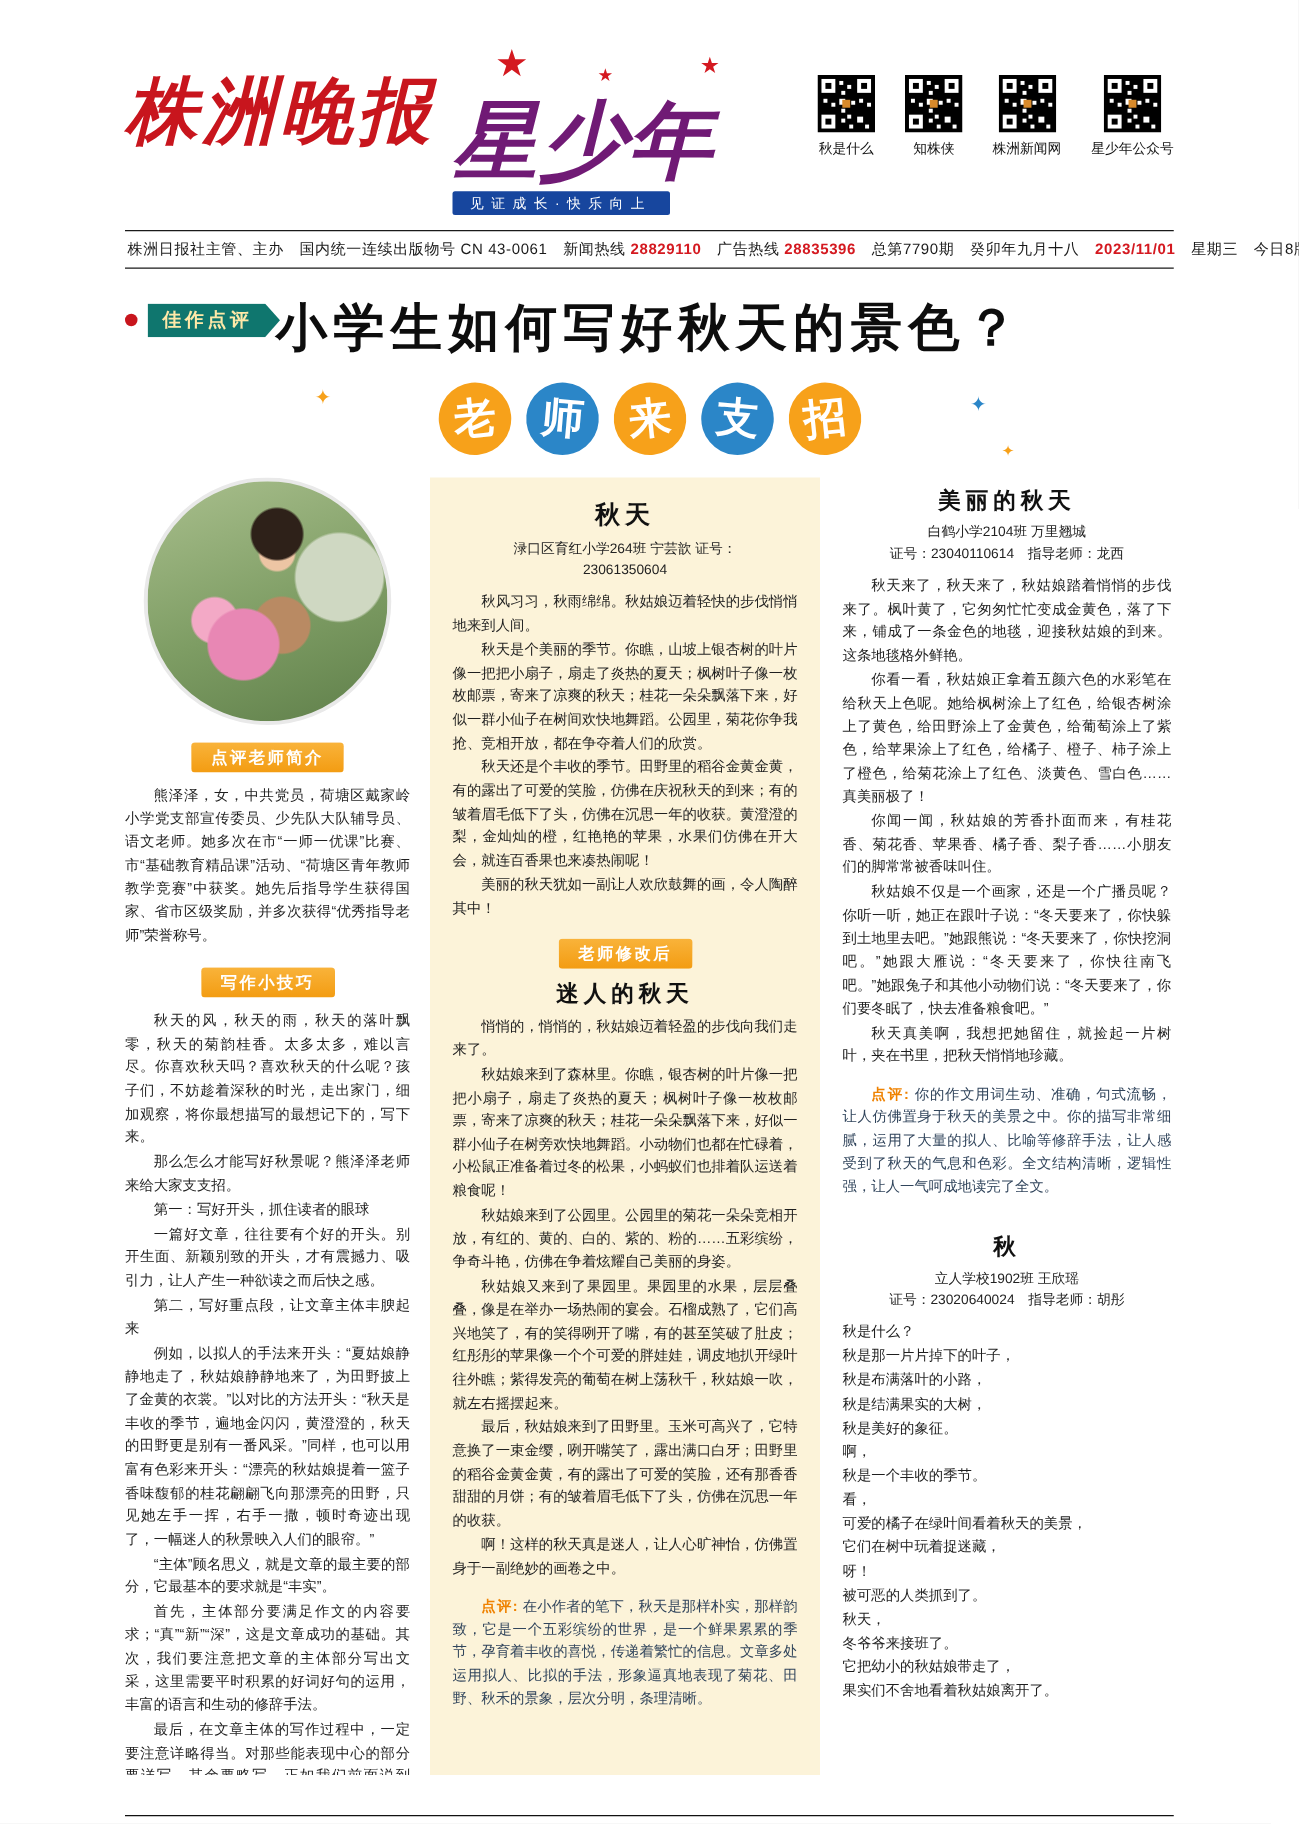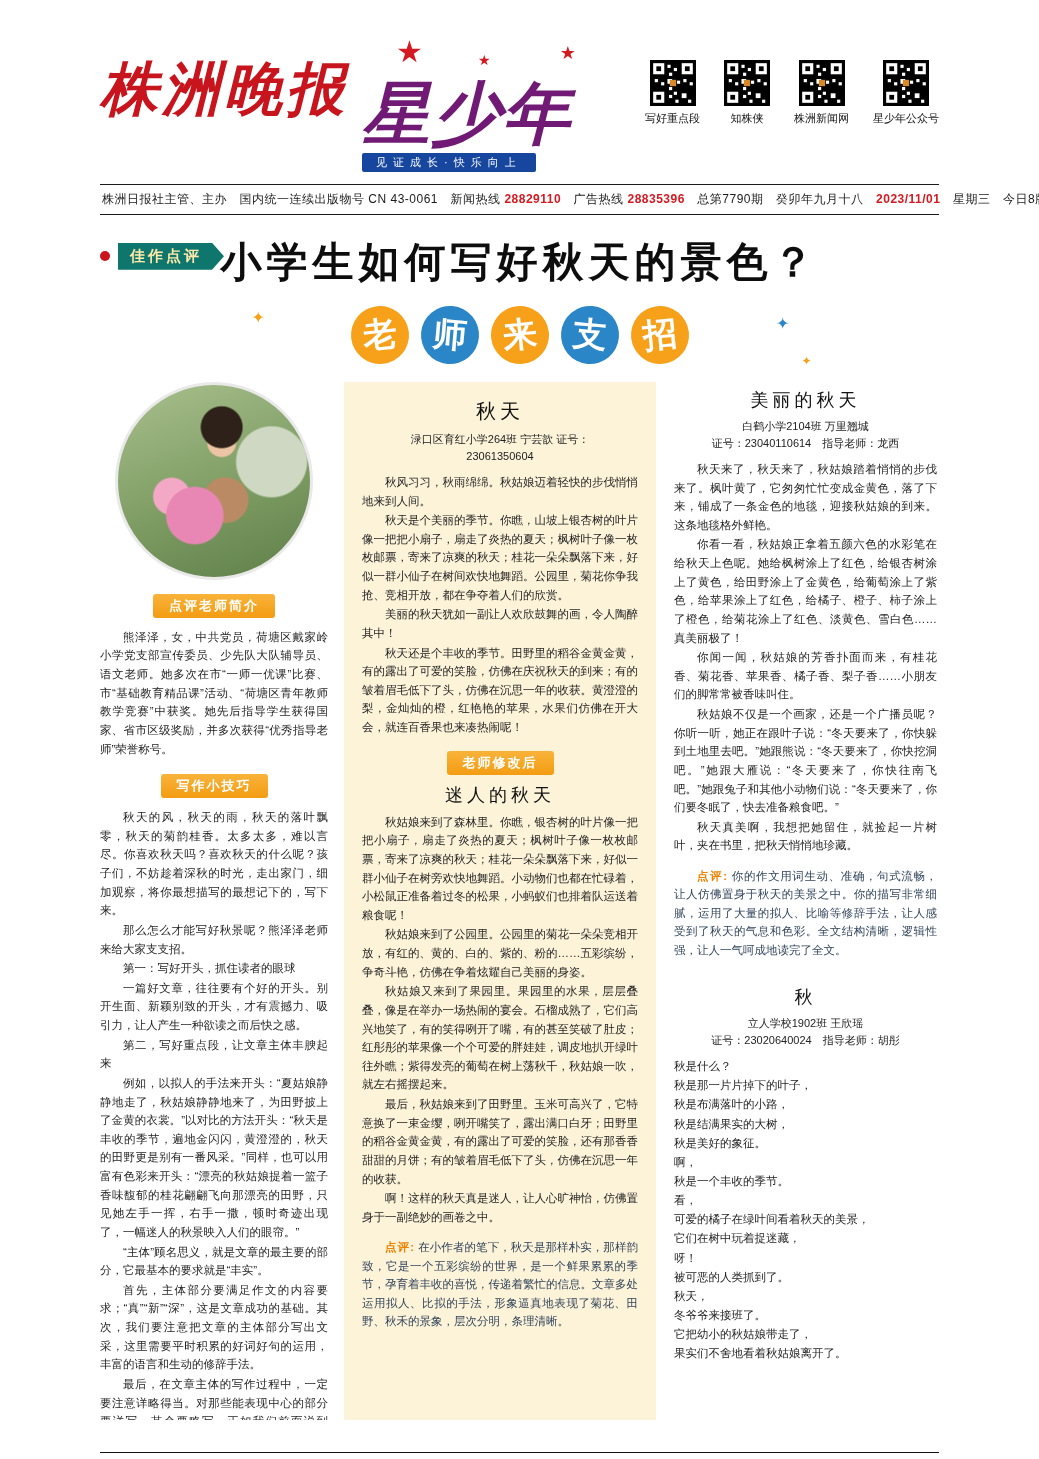--- a/index.html
+++ b/index.html
@@ -64,21 +64,21 @@
       radial-gradient(circle at 56% 60%, #b98a63 0 14%, rgba(185,138,99,0) 15%),
       radial-gradient(circle at 80% 40%, #cfd8c2 0 18%, rgba(207,216,194,0) 19%),
       linear-gradient(160deg, #a9bf8d 0%, #7e9d64 55%, #5f7f4a 100%); }
 
   .pill { display:block; margin:0 auto 10px; width:max-content; background:linear-gradient(180deg,#f9b33a,#ef951200);
     background-color:#f39c12; color:#fff; font-size:13px; font-weight:bold; letter-spacing:2px;
     padding:3px 16px; border-radius:3px; }
   .body-text p { font-size:11.5px; line-height:1.62; color:#1f1f1f; text-align:justify; text-indent:2em; margin-bottom:1px; }
   .bio { margin-bottom:16px; }
 
-  .article-title { text-align:center; font-size:20px; font-weight:400; color:#111;
+  .article-title { text-align:center; font-size:20px; font-weight:700; color:#111;
     font-family:"DejaVu Serif","Liberation Serif",serif; letter-spacing:4px; margin-bottom:6px; }
   .article-title.small { font-size:18px; }
   .byline { text-align:center; font-size:11px; color:#222; line-height:1.55; margin-bottom:8px; }
   .mid-label { margin:14px auto 8px; }
 
   .comment { margin-top:12px; font-size:11.5px; line-height:1.6; text-align:justify; color:#31455c; }
   .comment .comment-label { color:#ef8200; font-weight:bold; letter-spacing:1px; }
   .comment-block { text-indent:2em; }
 
   .poem p { font-size:11.5px; line-height:1.58; color:#1f1f1f; text-indent:0; }
@@ -127,21 +127,21 @@
                 <rect x="16" y="25" width="2" height="2"></rect>
                 <rect x="24" y="25" width="2" height="2"></rect>
             </g>
             <g fill="#000">
               <rect x="4" y="4" width="3" height="3"></rect>
                 <rect x="22" y="4" width="3" height="3"></rect>
                 <rect x="4" y="22" width="3" height="3"></rect>
             </g>
             <rect x="12.5" y="12.5" width="4" height="4" fill="#d88a2b"></rect>
           </svg>
-          <span class="qr-label">写好重点段</span>
+          <span class="qr-label">秋是什么</span>
         </div>
           <div class="qr-item">
           <svg width="46" height="46" viewBox="0 0 29 29">
             <rect width="29" height="29" fill="#000"></rect>
             <g fill="#fff">
               <rect x="2" y="2" width="7" height="7"></rect>
                 <rect x="20" y="2" width="7" height="7"></rect>
                 <rect x="2" y="20" width="7" height="7"></rect>
               <rect x="11" y="3" width="2" height="2"></rect>
                 <rect x="15" y="5" width="2" height="2"></rect>
@@ -283,26 +283,27 @@
 
     <div class="col col-mid">
       <h2 class="article-title">秋天</h2>
       <div class="byline">
         <div>渌口区育红小学264班 宁芸歆 证号：</div>
         <div>23061350604</div>
       </div>
       <div class="body-text">
           <p>秋风习习，秋雨绵绵。秋姑娘迈着轻快的步伐悄悄地来到人间。</p>
           <p>秋天是个美丽的季节。你瞧，山坡上银杏树的叶片像一把把小扇子，扇走了炎热的夏天；枫树叶子像一枚枚邮票，寄来了凉爽的秋天；桂花一朵朵飘落下来，好似一群小仙子在树间欢快地舞蹈。公园里，菊花你争我抢、竞相开放，都在争夺着人们的欣赏。</p>
+          <p>秋天还是个丰收的季节。田野里的稻谷金黄金黄，有的露出了可爱的笑脸，仿佛在庆祝秋天的到来；有的皱着眉毛低下了头，仿佛在沉思一年的收获。黄澄澄的梨，金灿灿的橙，红艳艳的苹果，水果们仿佛在开大会，就连百香果也来凑热闹呢！</p>
           <p>美丽的秋天犹如一副让人欢欣鼓舞的画，令人陶醉其中！</p>
-          <p>秋天还是个丰收的季节。田野里的稻谷金黄金黄，有的露出了可爱的笑脸，仿佛在庆祝秋天的到来；有的皱着眉毛低下了头，仿佛在沉思一年的收获。黄澄澄的梨，金灿灿的橙，红艳艳的苹果，水果们仿佛在开大会，就连百香果也来凑热闹呢！</p>
         </div>
       <span class="pill mid-label">老师修改后</span>
       <h2 class="article-title small">迷人的秋天</h2>
       <div class="body-text">
+          <p>悄悄的，悄悄的，秋姑娘迈着轻盈的步伐向我们走来了。</p>
           <p>秋姑娘来到了森林里。你瞧，银杏树的叶片像一把把小扇子，扇走了炎热的夏天；枫树叶子像一枚枚邮票，寄来了凉爽的秋天；桂花一朵朵飘落下来，好似一群小仙子在树旁欢快地舞蹈。小动物们也都在忙碌着，小松鼠正准备着过冬的松果，小蚂蚁们也排着队运送着粮食呢！</p>
           <p>秋姑娘来到了公园里。公园里的菊花一朵朵竞相开放，有红的、黄的、白的、紫的、粉的……五彩缤纷，争奇斗艳，仿佛在争着炫耀自己美丽的身姿。</p>
           <p>秋姑娘又来到了果园里。果园里的水果，层层叠叠，像是在举办一场热闹的宴会。石榴成熟了，它们高兴地笑了，有的笑得咧开了嘴，有的甚至笑破了肚皮；红彤彤的苹果像一个个可爱的胖娃娃，调皮地扒开绿叶往外瞧；紫得发亮的葡萄在树上荡秋千，秋姑娘一吹，就左右摇摆起来。</p>
           <p>最后，秋姑娘来到了田野里。玉米可高兴了，它特意换了一束金缨，咧开嘴笑了，露出满口白牙；田野里的稻谷金黄金黄，有的露出了可爱的笑脸，还有那香香甜甜的月饼；有的皱着眉毛低下了头，仿佛在沉思一年的收获。</p>
           <p>啊！这样的秋天真是迷人，让人心旷神怡，仿佛置身于一副绝妙的画卷之中。</p>
         </div>
       <div class="comment comment-block">
         <span class="comment-label">点评:</span>
         <span>在小作者的笔下，秋天是那样朴实，那样韵致，它是一个五彩缤纷的世界，是一个鲜果累累的季节，孕育着丰收的喜悦，传递着繁忙的信息。文章多处运用拟人、比拟的手法，形象逼真地表现了菊花、田野、秋禾的景象，层次分明，条理清晰。</span>
       </div>

